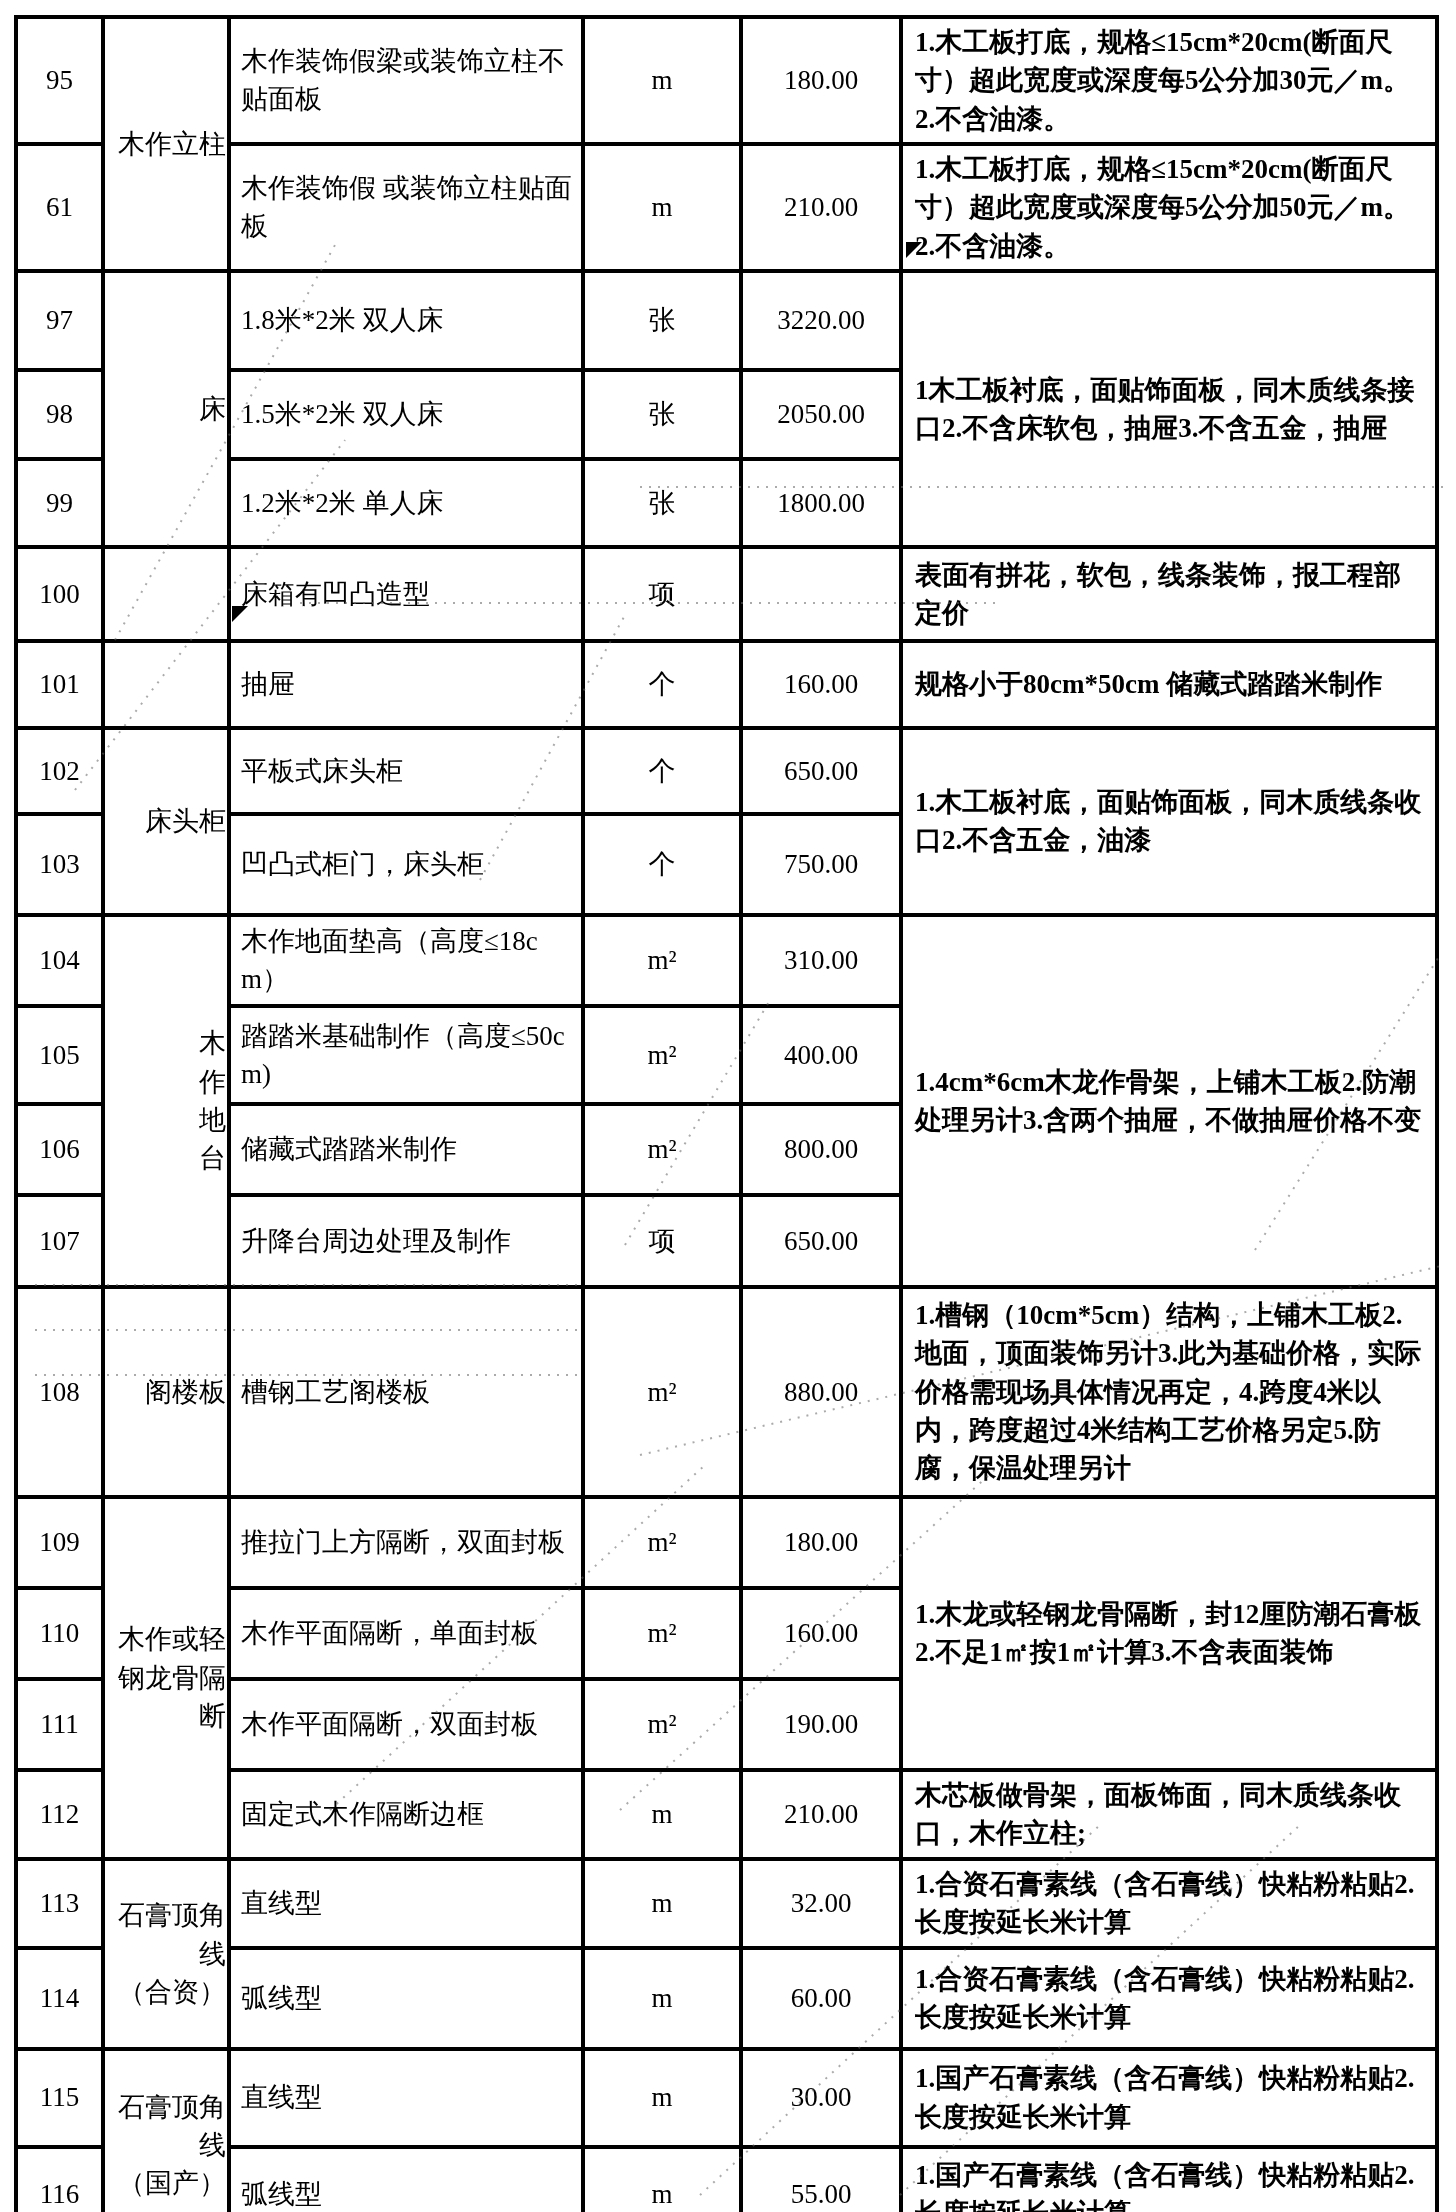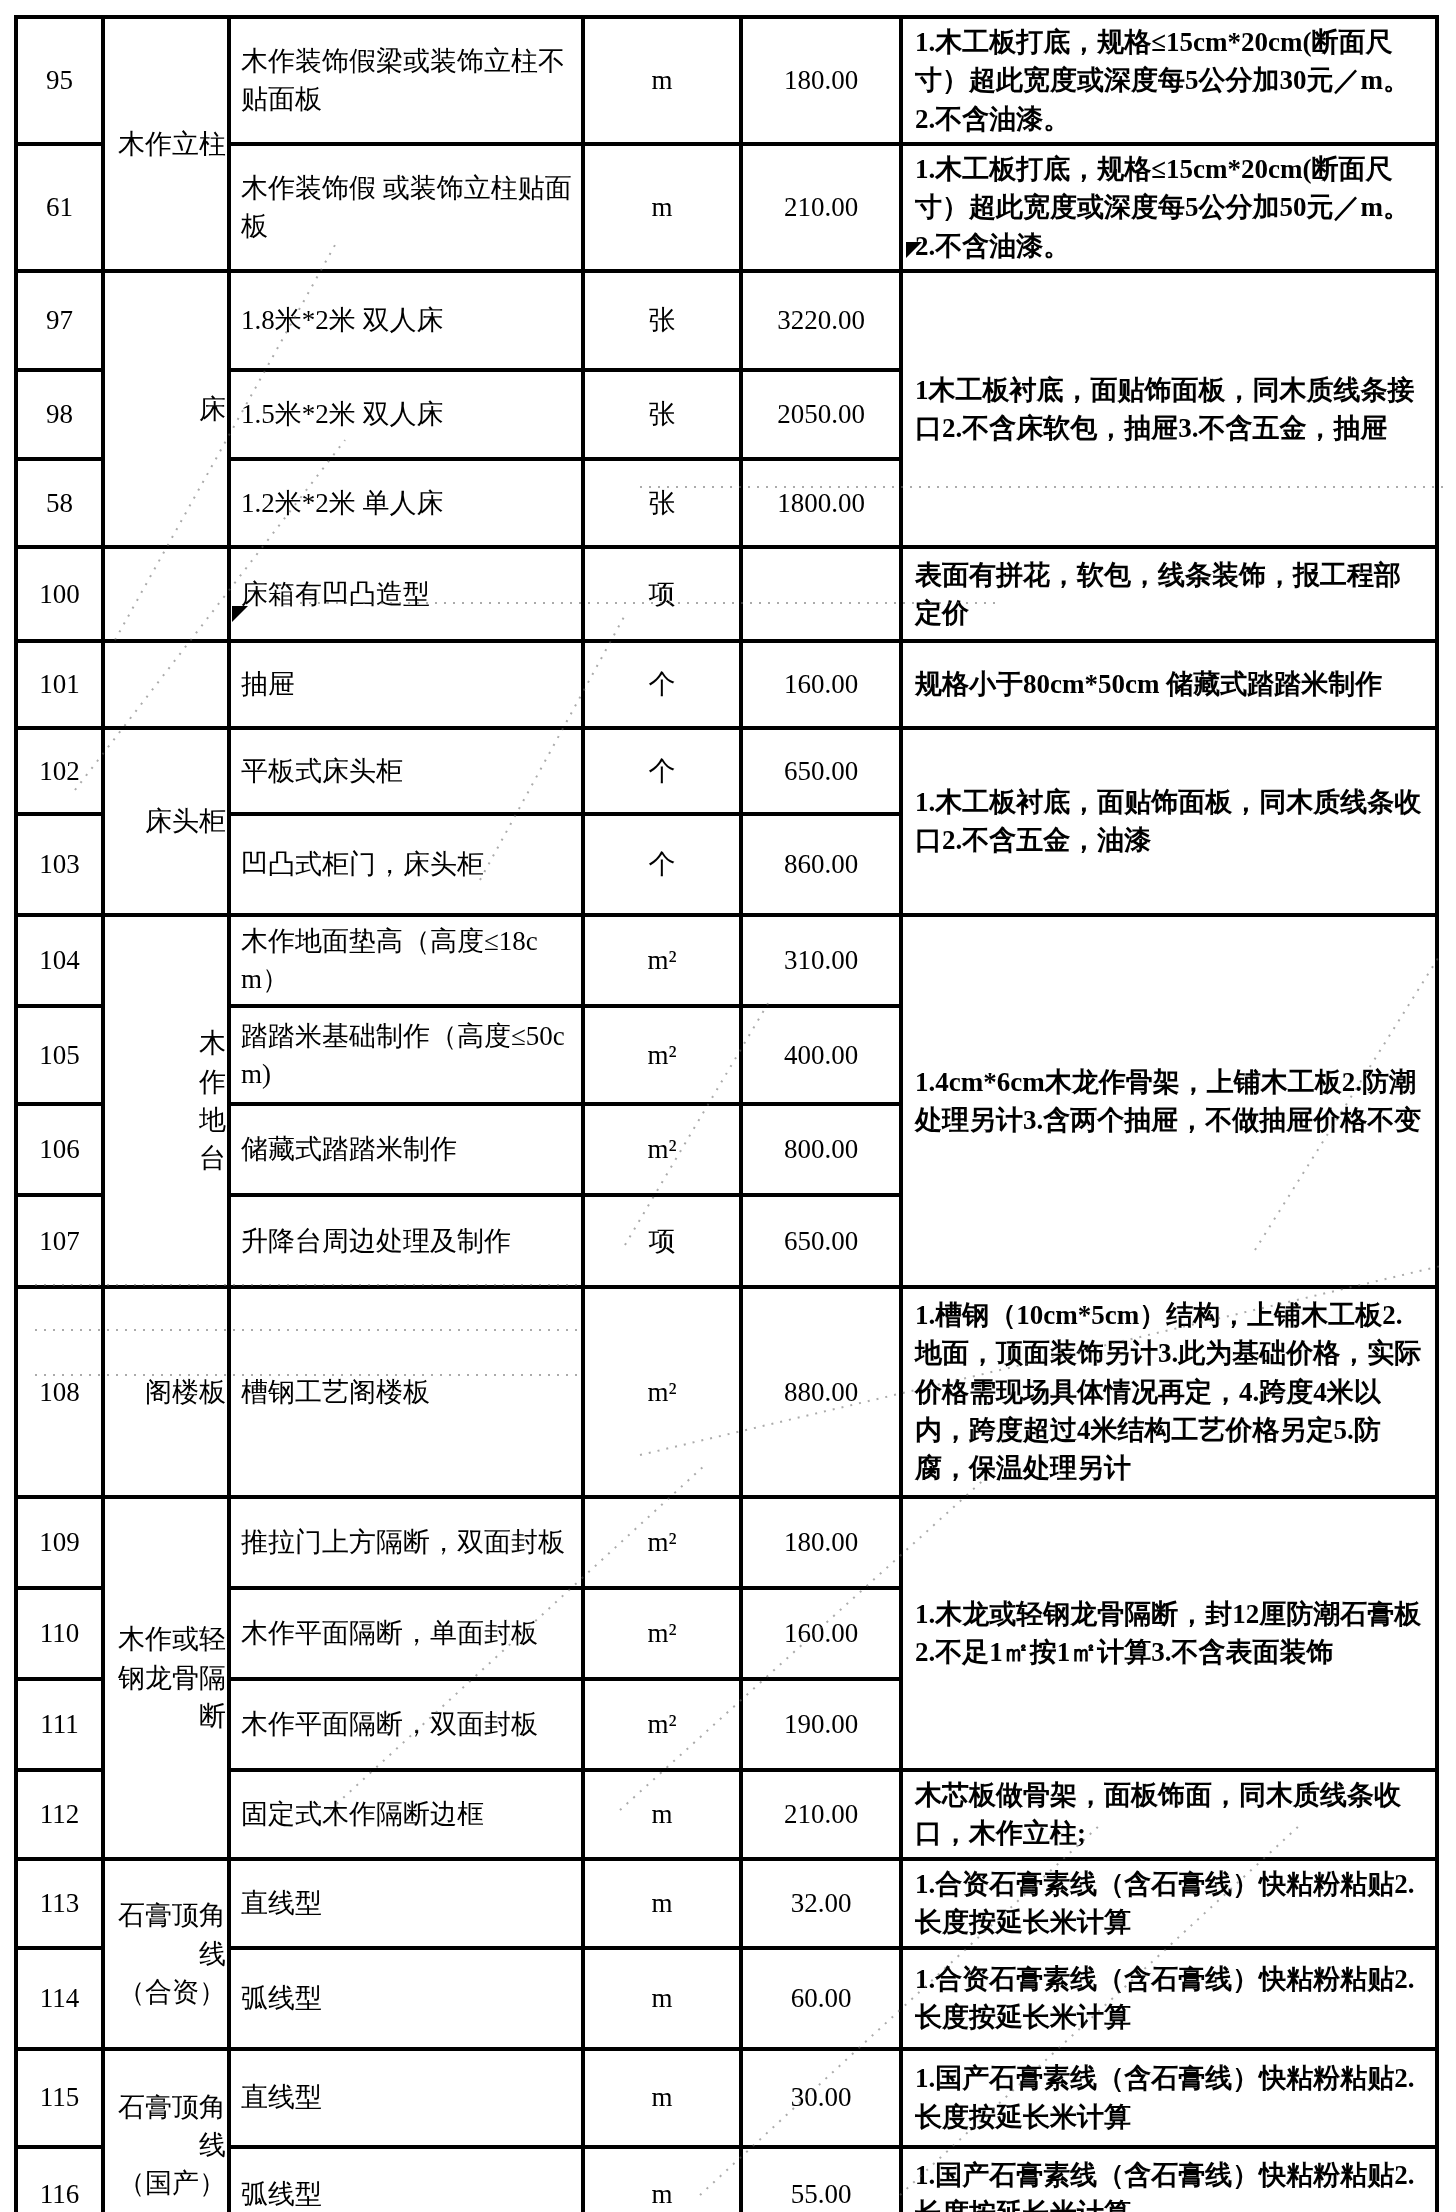--- a/index.html
+++ b/index.html
@@ -75,21 +75,21 @@
           <td class="num">3220.00</td>
           <td class="remark" rowspan="3">1木工板衬底，面贴饰面板，同木质线条接口2.不含床软包，抽屉3.不含五金，抽屉</td>
         </tr>
         <tr style="height: 89px;">
           <td class="num">98</td>
           <td class="item">1.5米*2米 双人床</td>
           <td class="num">张</td>
           <td class="num">2050.00</td>
         </tr>
         <tr style="height: 88px;">
-          <td class="num">58</td>
+          <td class="num">99</td>
           <td class="item">1.2米*2米 单人床</td>
           <td class="num">张</td>
           <td class="num">1800.00</td>
         </tr>
         <tr style="height: 94px;">
           <td class="num">100</td>
           <td class="cat"></td>
           <td class="item">床箱有凹凸造型</td>
           <td class="num">项</td>
           <td class="num"></td>
@@ -108,21 +108,21 @@
           <td class="cat" rowspan="2">床头柜</td>
           <td class="item">平板式床头柜</td>
           <td class="num">个</td>
           <td class="num">650.00</td>
           <td class="remark" rowspan="2">1.木工板衬底，面贴饰面板，同木质线条收口2.不含五金，油漆</td>
         </tr>
         <tr style="height: 101px;">
           <td class="num">103</td>
           <td class="item">凹凸式柜门，床头柜</td>
           <td class="num">个</td>
-          <td class="num">860.00</td>
+          <td class="num">750.00</td>
         </tr>
         <tr style="height: 91px;">
           <td class="num">104</td>
           <td class="cat" rowspan="4">木
 作
 地
 台</td>
           <td class="item">木作地面垫高（高度≤18cm）</td>
           <td class="num">m²</td>
           <td class="num">310.00</td>

